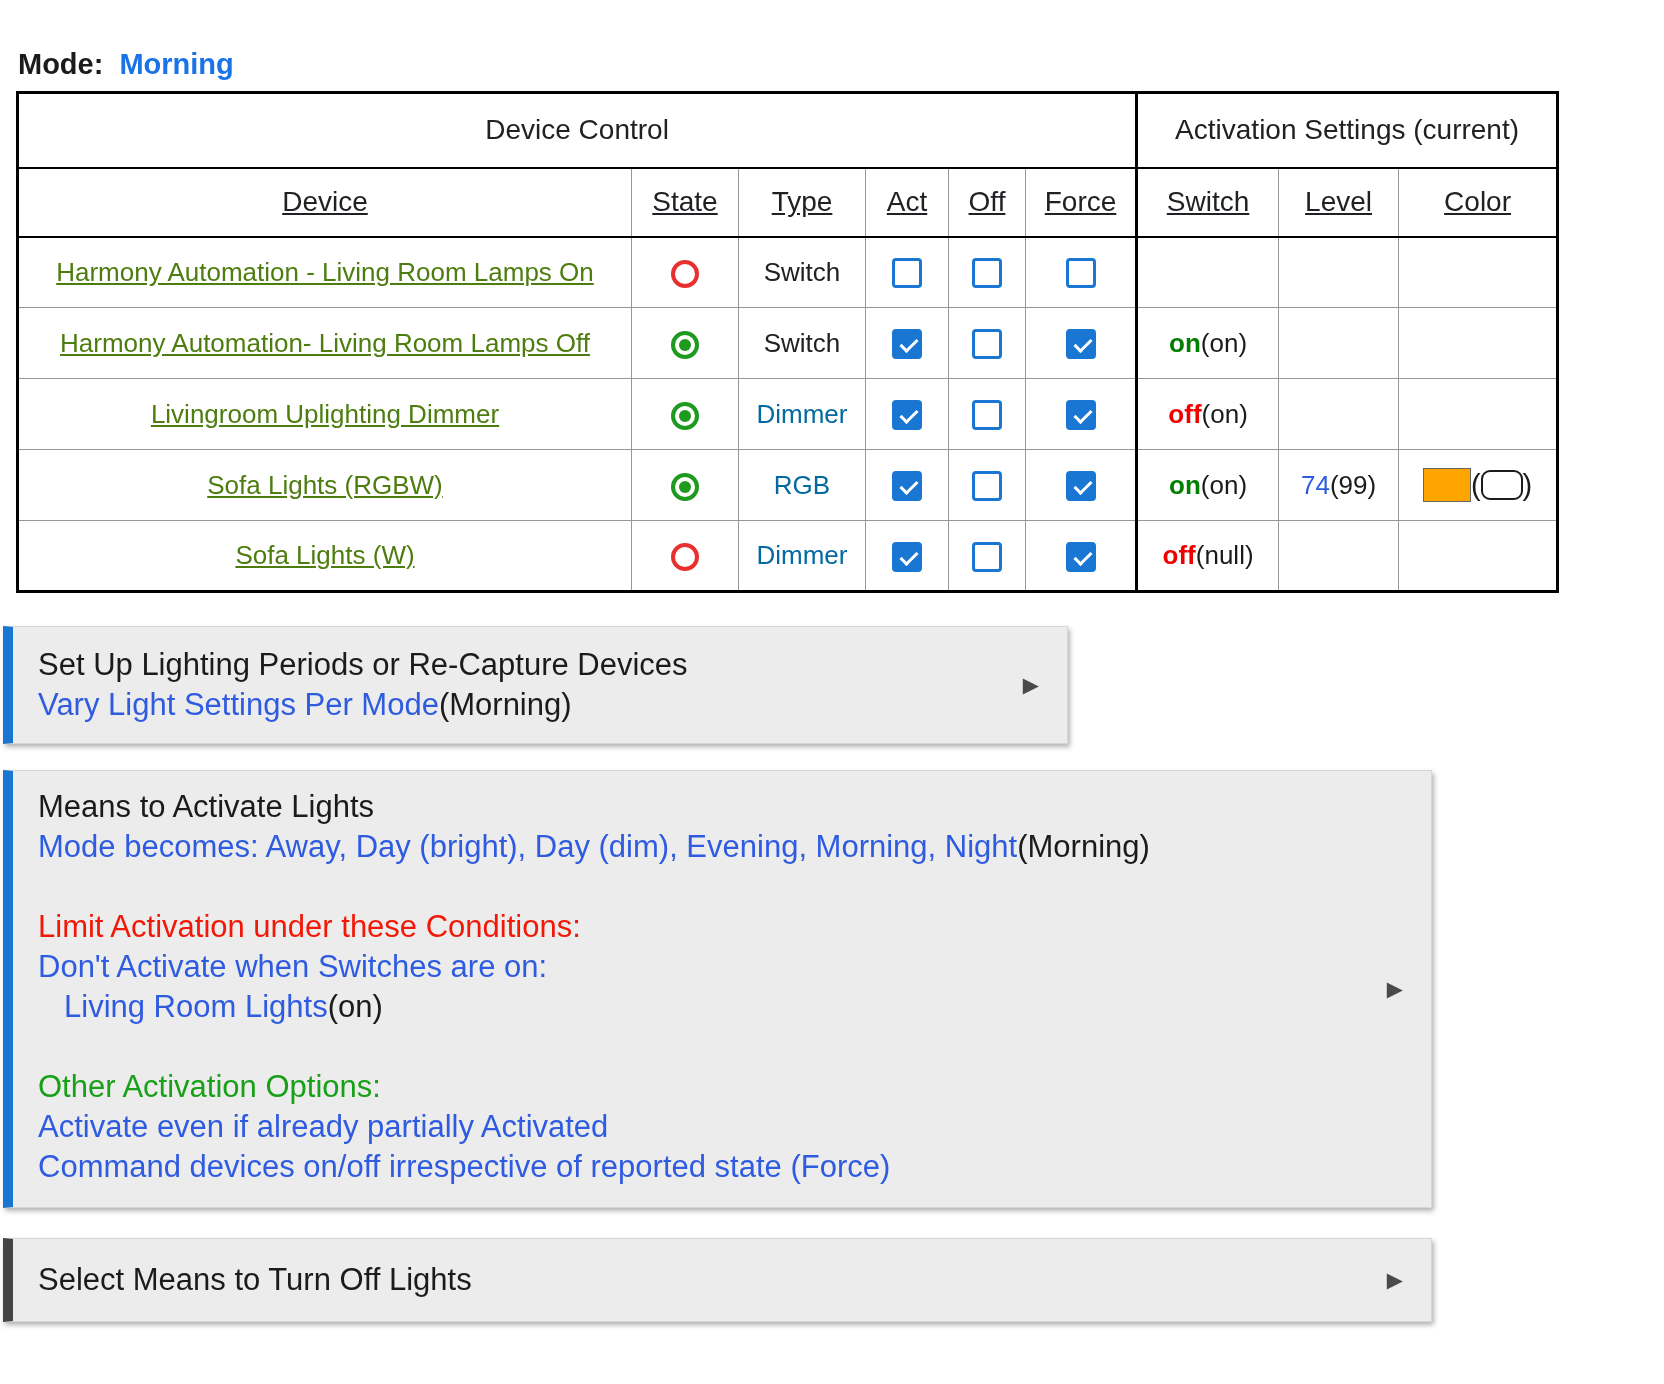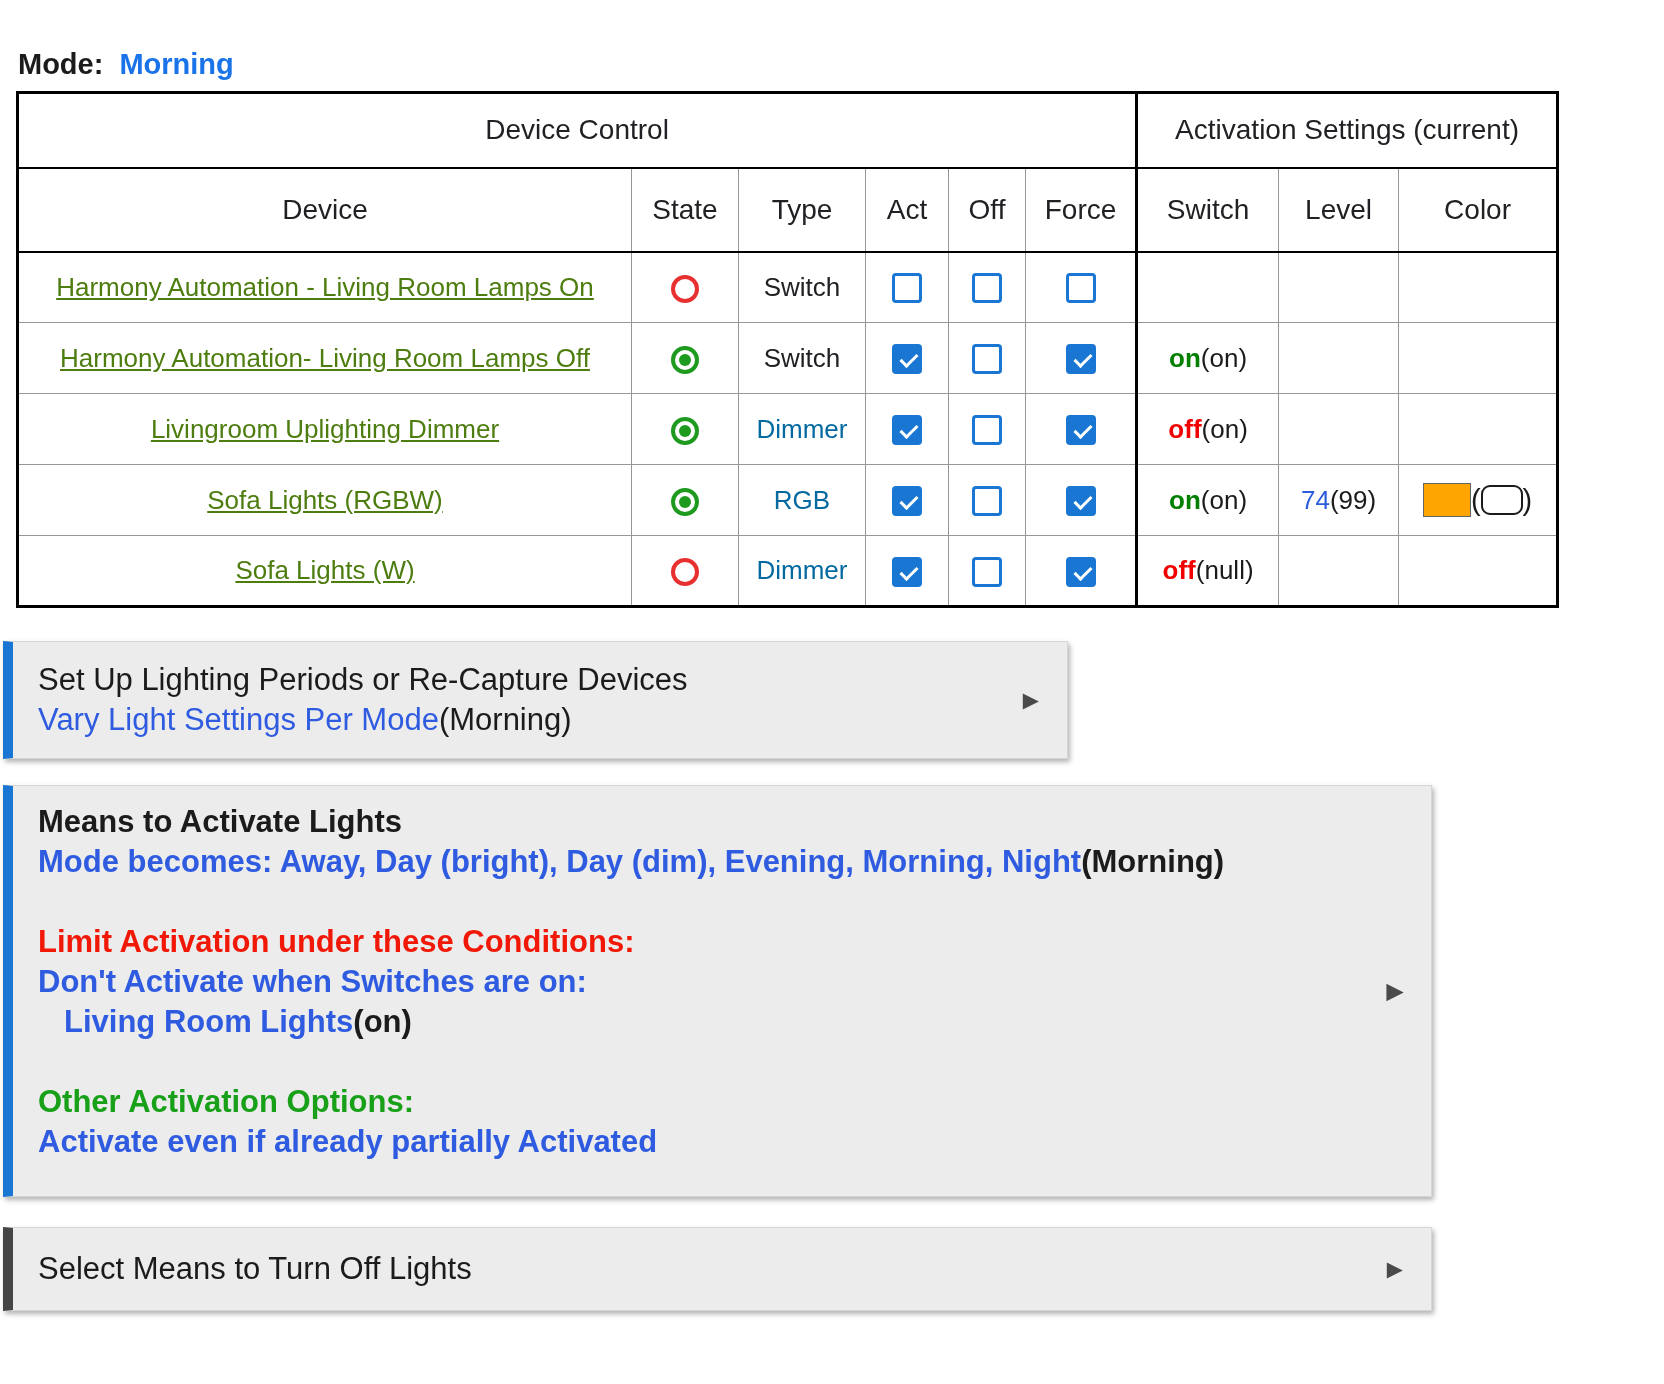--- a/index.html
+++ b/index.html
@@ -30,21 +30,21 @@
     vertical-align: middle;
     padding: 0 6px;
   }
   .device-table thead th {
     font-weight: 400;
     font-size: 28px;
     color: #202124;
     border-bottom: 2px solid #000;
   }
   .device-table .group-h { height: 75px; }
-  .device-table .col-h  { height: 84px; }
+  .device-table .col-h  { height: 69px; text-decoration: underline; }
   .device-table tbody td { height: 71px; font-size: 26px; }
   .group-start { border-left: 3px solid #000 !important; }
 
   .device-cell { color: #4d7c0f; cursor: pointer; text-decoration: underline; }
   .type-link   { color: #0369a1; }
   .type-plain  { color: #202124; }
 
   
   .state-icon {
     display: inline-block;
@@ -99,21 +99,21 @@
   
   .panel {
     position: relative;
     background: #ececec;
     border: 1px solid #d6d6d6;
     border-left: 10px solid #1976d2;
     box-shadow: 2px 3px 5px rgba(0,0,0,0.3);
   }
   .panel-gray { border-left-color: #454545; }
   #setup-panel    { width: 1065px; margin: 33px 0 0 3px; padding: 18px 70px 18px 25px; }
-  #activate-panel { width: 1429px; margin: 26px 0 0 3px; padding: 16px 70px 34px 25px; font-weight: bold; }
+  #activate-panel { width: 1429px; margin: 26px 0 0 3px; padding: 16px 70px 20px 25px; }
   #off-panel      { width: 1429px; margin: 30px 0 0 3px; padding: 21px 70px 21px 25px; }
 
   .pline { font-size: 31px; line-height: 40px; color: #1b1b1b; }
   .plink { color: #2e5be0; cursor: pointer; }
   .red-h   { color: #f21807; }
   .green-h { color: #18a018; }
   .indent  { padding-left: 26px; }
   .gap { height: 40px; }
 
   .arrow {
@@ -303,19 +303,22 @@
     <span class="plink">Don't Activate when Switches are on:</span>
   </div>
   <div class="pline indent">
     <span class="plink">Living Room Lights</span><span>(on)</span>
   </div>
   <div class="gap"></div>
   <div class="pline green-h">Other Activation Options:</div>
   <div class="pline">
     <span class="plink">Activate even if already partially Activated</span>
   </div>
+  <div class="pline">
+    <span class="plink">Command devices on/off irrespective of reported state (Force)</span>
+  </div>
   <span class="arrow">▶</span>
 </div>
 
 <div class="panel panel-gray" id="off-panel">
   <div class="pline">Select Means to Turn Off Lights</div>
   <span class="arrow">▶</span>
 </div>
 
 </body></html>

